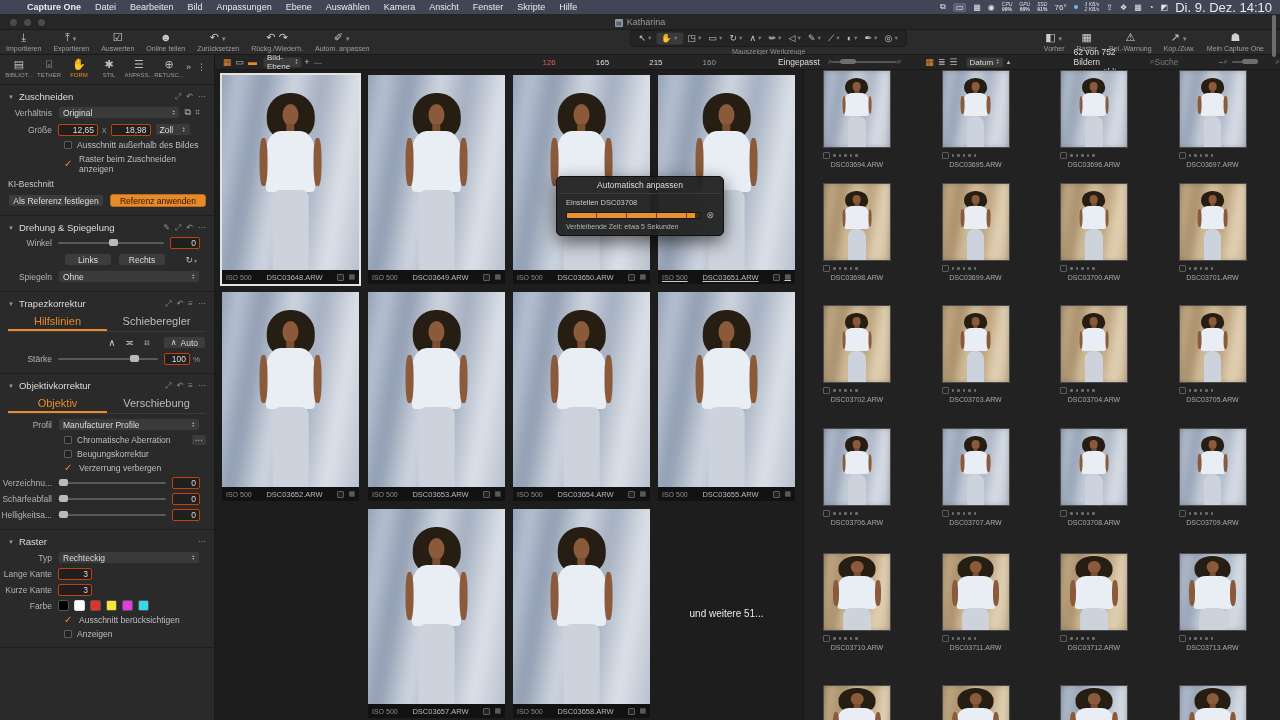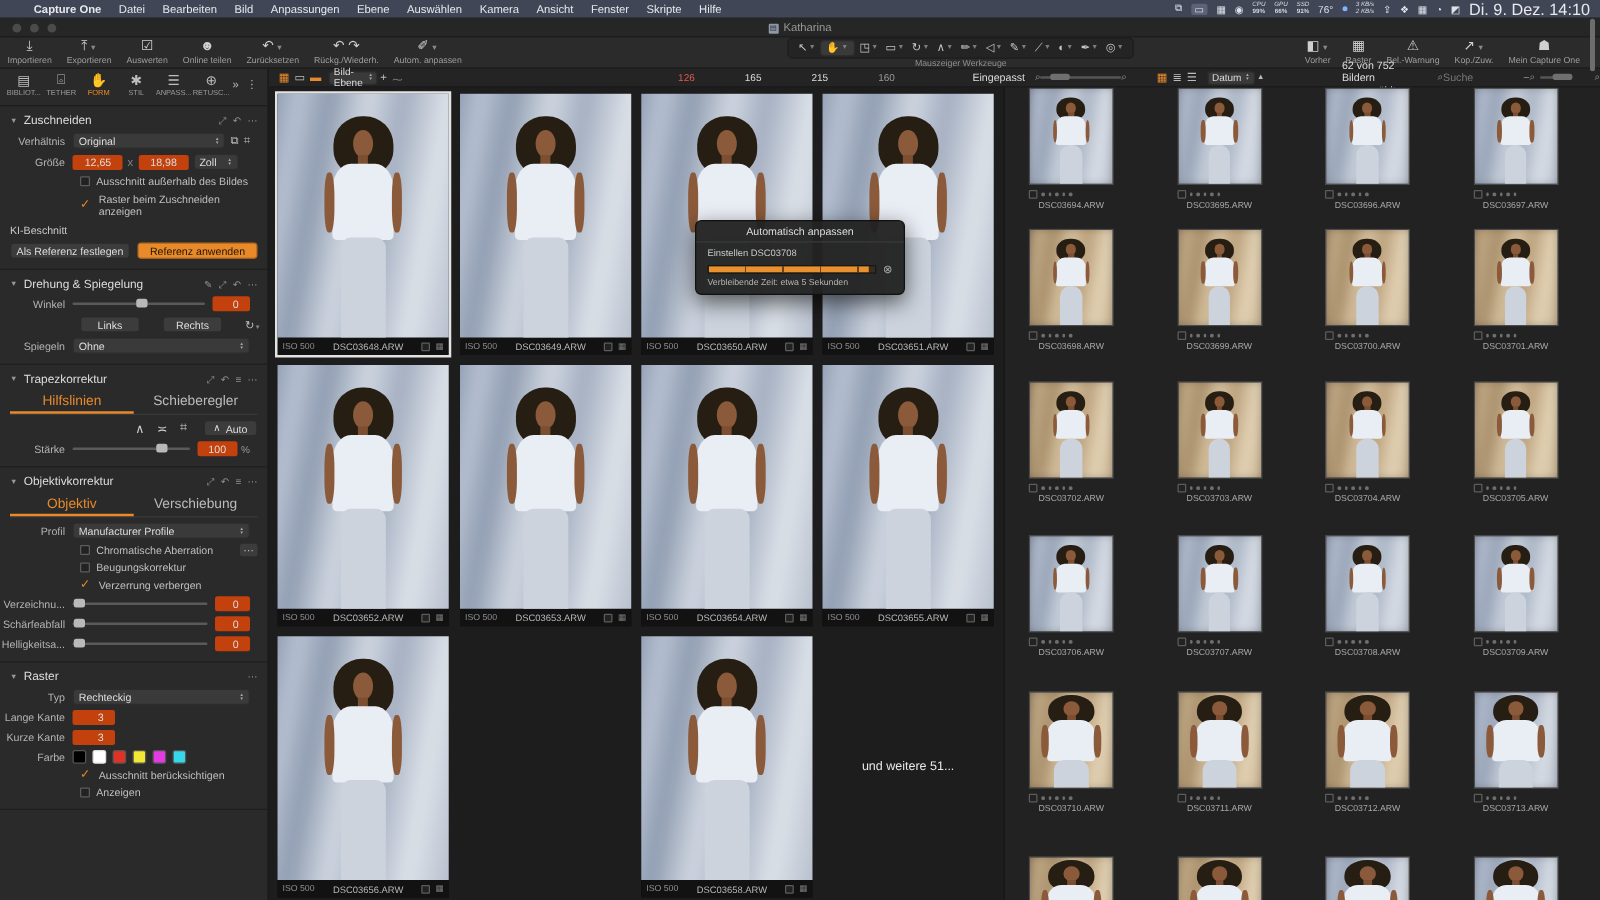--- a/index.html
+++ b/index.html
@@ -58,21 +58,21 @@
   .lptab.active .ic,.lptab.active .lb{color:#e8892a}
   #lp-more{margin-left:auto;display:flex;gap:6px;padding:4px 6px 0 0;color:#bbb;font-size:9px}
   .sect{border-bottom:1px solid #1e1e1e;padding:4px 0 6px 0}
   .sect-h{display:flex;align-items:center;padding:2px 8px;color:#ddd;font-size:9.5px}
   .sect-h .car{font-size:6px;color:#999;margin-right:5px}
   .sect-h .hic{margin-left:auto;display:flex;gap:5px;color:#8f8f8f;font-size:8px}
   .row{display:flex;align-items:center;padding:2px 8px 2px 0;min-height:13px}
   .rlab{width:58px;text-align:right;color:#b3b3b3;font-size:8.5px;padding-right:6px;white-space:nowrap;overflow:hidden}
   .sel{flex:1;background:#3a3a3a;border:1px solid #2c2c2c;border-radius:3px;height:13px;display:flex;align-items:center;padding:0 4px;color:#ddd;font-size:8.5px}
   .sel .ud{margin-left:auto;display:flex;flex-direction:column;font-size:3.5px;line-height:3px;color:#aaa}
-  .vfield{background:#1f1f1f;border:6px solid #c2410c;border-radius:2px;height:12px;min-width:40px;display:flex;align-items:center;justify-content:flex-end;padding:0 3px;color:#ddd;font-size:8.5px}
+  .vfield{background:#1f1f1f;border:1px solid #c2410c;border-radius:2px;height:12px;min-width:40px;display:flex;align-items:center;justify-content:flex-end;padding:0 3px;color:#ddd;font-size:8.5px}
   .cbrow{display:flex;align-items:center;gap:5px;padding:2px 8px 2px 64px;color:#bfbfbf;font-size:8.5px}
   .cbx{width:8px;height:8px;border:1px solid #5c5c5c;background:#222;border-radius:1px;flex:none}
   .cbx.on{border:none;background:none;color:#e8892a;font-size:10px;width:10px;height:10px;line-height:9px}
   .btn{flex:1;background:#3c3c3c;border:1px solid #2a2a2a;border-radius:3px;height:13px;display:flex;align-items:center;justify-content:center;color:#ddd;font-size:8.5px}
   .btn.orange{background:#e8892a;color:#241703;border-color:#b96c1d}
   .sliderline{flex:1;height:2px;background:#5a5a5a;border-radius:1px;position:relative}
   .knob{position:absolute;top:-3px;width:9px;height:7px;border-radius:2px;background:#b9b9b9}
   .subtabs{display:flex;margin:2px 8px;border-bottom:1px solid #3a3a3a}
   .subtab{flex:1;text-align:center;font-size:11px;color:#bbb;padding:2px 0}
   .subtab.active{color:#e8892a;border-bottom:2px solid #e8892a}
@@ -379,21 +379,21 @@
           <span>⋯</span>
         </span>
       </div>
     <div class="row">
         <span class="rlab">Winkel</span>
       <div class="sliderline">
           <span class="knob" style="left:48%"></span>
         </div>
       <span class="vfield" style="min-width:30px;margin:0 6px">0</span>
       </div>
-    <div class="row" style="padding-left:64px;gap:18px">
+    <div class="row" style="padding-left:64px;gap:6px">
       <div class="btn" style="flex:none;width:48px">Links</div>
       <div class="btn" style="flex:none;width:48px">Rechts</div>
       <span style="margin-left:auto;margin-right:8px;color:#bbb">↻<span style="font-size:5px;color:#888">▼</span></span>
       </div>
     <div class="row">
         <span class="rlab">Spiegeln</span>
       <div class="sel" style="margin-right:6px">
           <span>Ohne</span>
           <span class="ud">▲<br>▼</span>
         </div>
@@ -602,21 +602,21 @@
           </div>
         </div>
       </div>
       <div class="glabel">
         <span class="iso">ISO 500</span>
         <span class="fn">DSC03650.ARW</span>
         <span class="cbx"></span>
         <span class="gi">▦</span>
       </div>
     </div>
-    <div class="gcell" style="left: 443px; top: 5px;">
+    <div class="gcell" style="left: 443px; top: 5px; text-decoration: underline;">
       <div class="gimg">
         <div class="photo">
           <div class="pbg cool"></div>
           <div class="fig">
             <div class="hair"></div>
             <div class="face"></div>
             <div class="neck"></div>
             <div class="shirt"></div>
             <div class="arm l"></div>
             <div class="arm r"></div>
@@ -712,38 +712,38 @@
           </div>
         </div>
       </div>
       <div class="glabel">
         <span class="iso">ISO 500</span>
         <span class="fn">DSC03655.ARW</span>
         <span class="cbx"></span>
         <span class="gi">▦</span>
       </div>
     </div>
-    <div class="gcell" style="left: 7px; top: 439px;">
+    <div class="gcell" style="left: 153px; top: 439px;">
       <div class="gimg">
         <div class="photo">
           <div class="pbg cool"></div>
           <div class="fig">
             <div class="hair"></div>
             <div class="face"></div>
             <div class="neck"></div>
             <div class="shirt"></div>
             <div class="arm l"></div>
             <div class="arm r"></div>
             <div class="pants"></div>
           </div>
         </div>
       </div>
       <div class="glabel">
         <span class="iso">ISO 500</span>
-        <span class="fn">DSC03656.ARW</span>
+        <span class="fn">DSC03657.ARW</span>
         <span class="cbx"></span>
         <span class="gi">▦</span>
       </div>
     </div>
     <div class="gcell" style="left: 298px; top: 439px;">
       <div class="gimg">
         <div class="photo">
           <div class="pbg cool"></div>
           <div class="fig">
             <div class="hair"></div>

